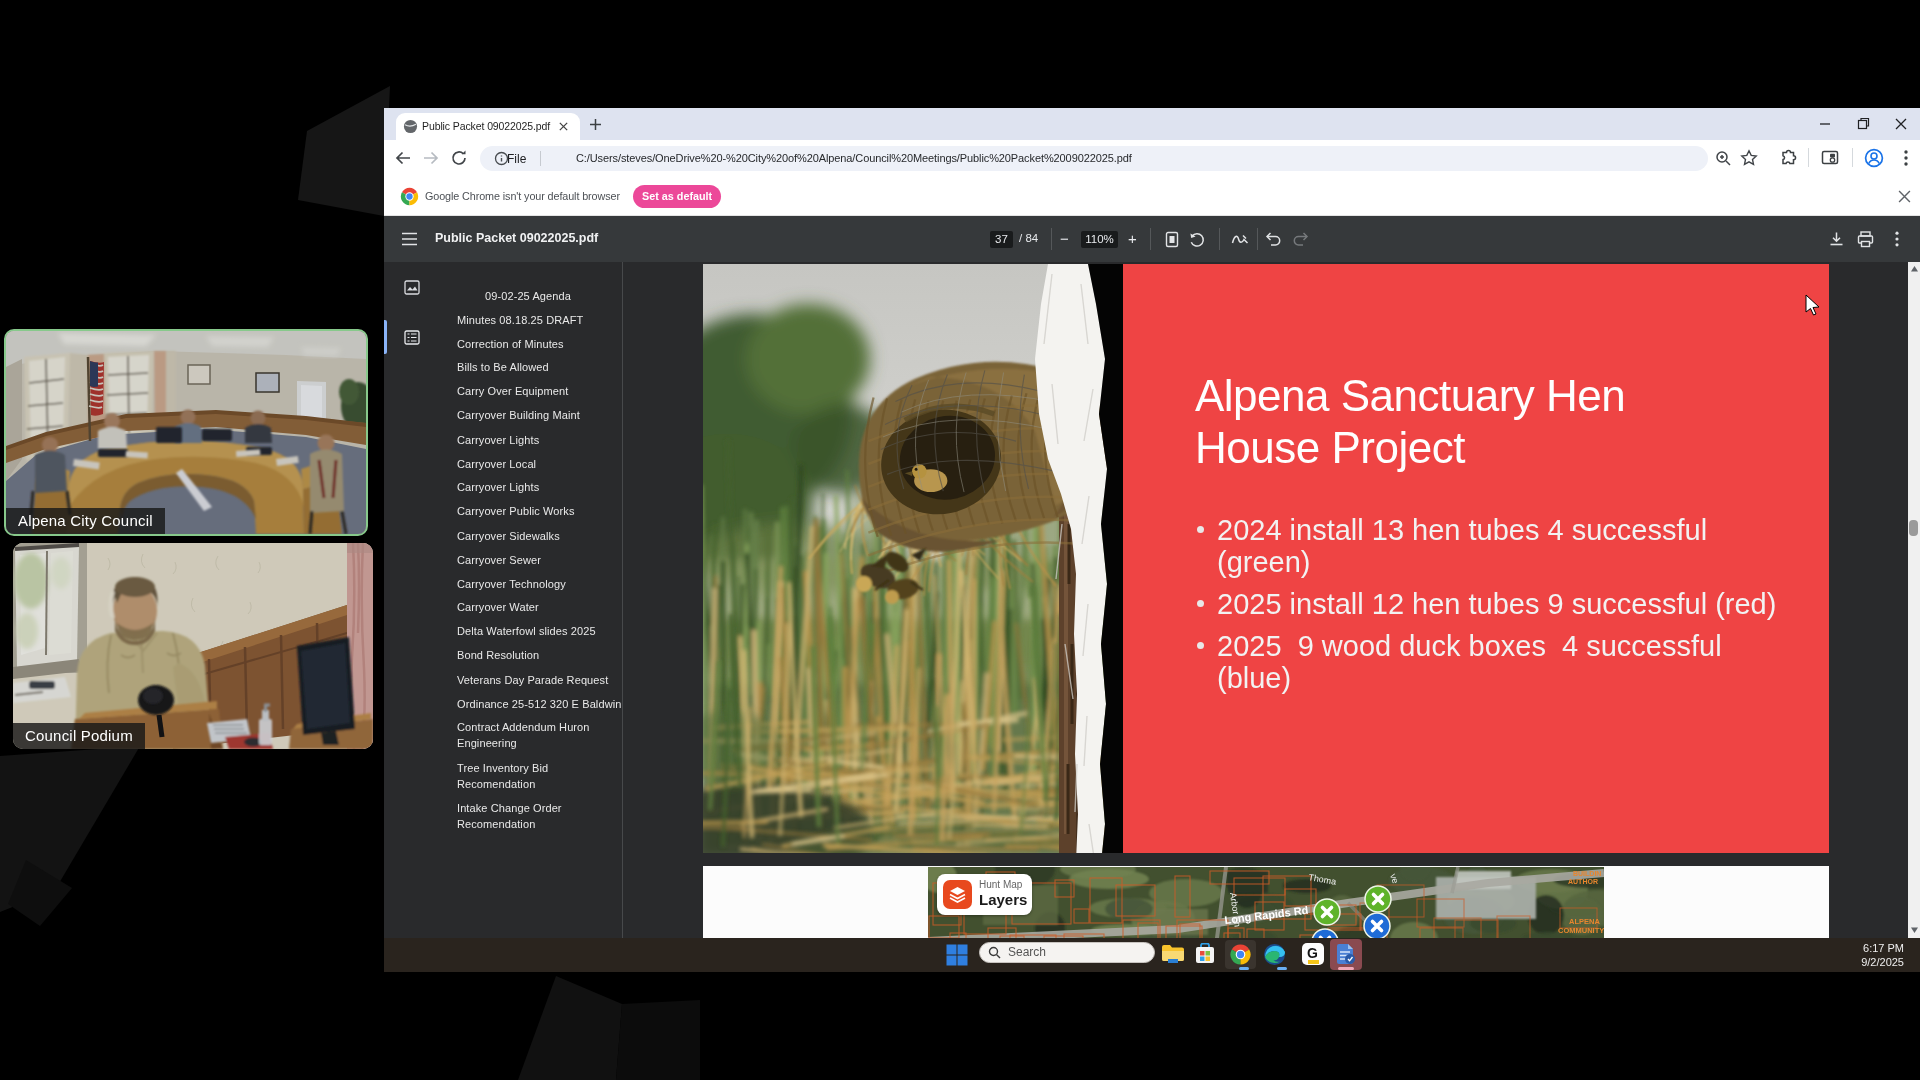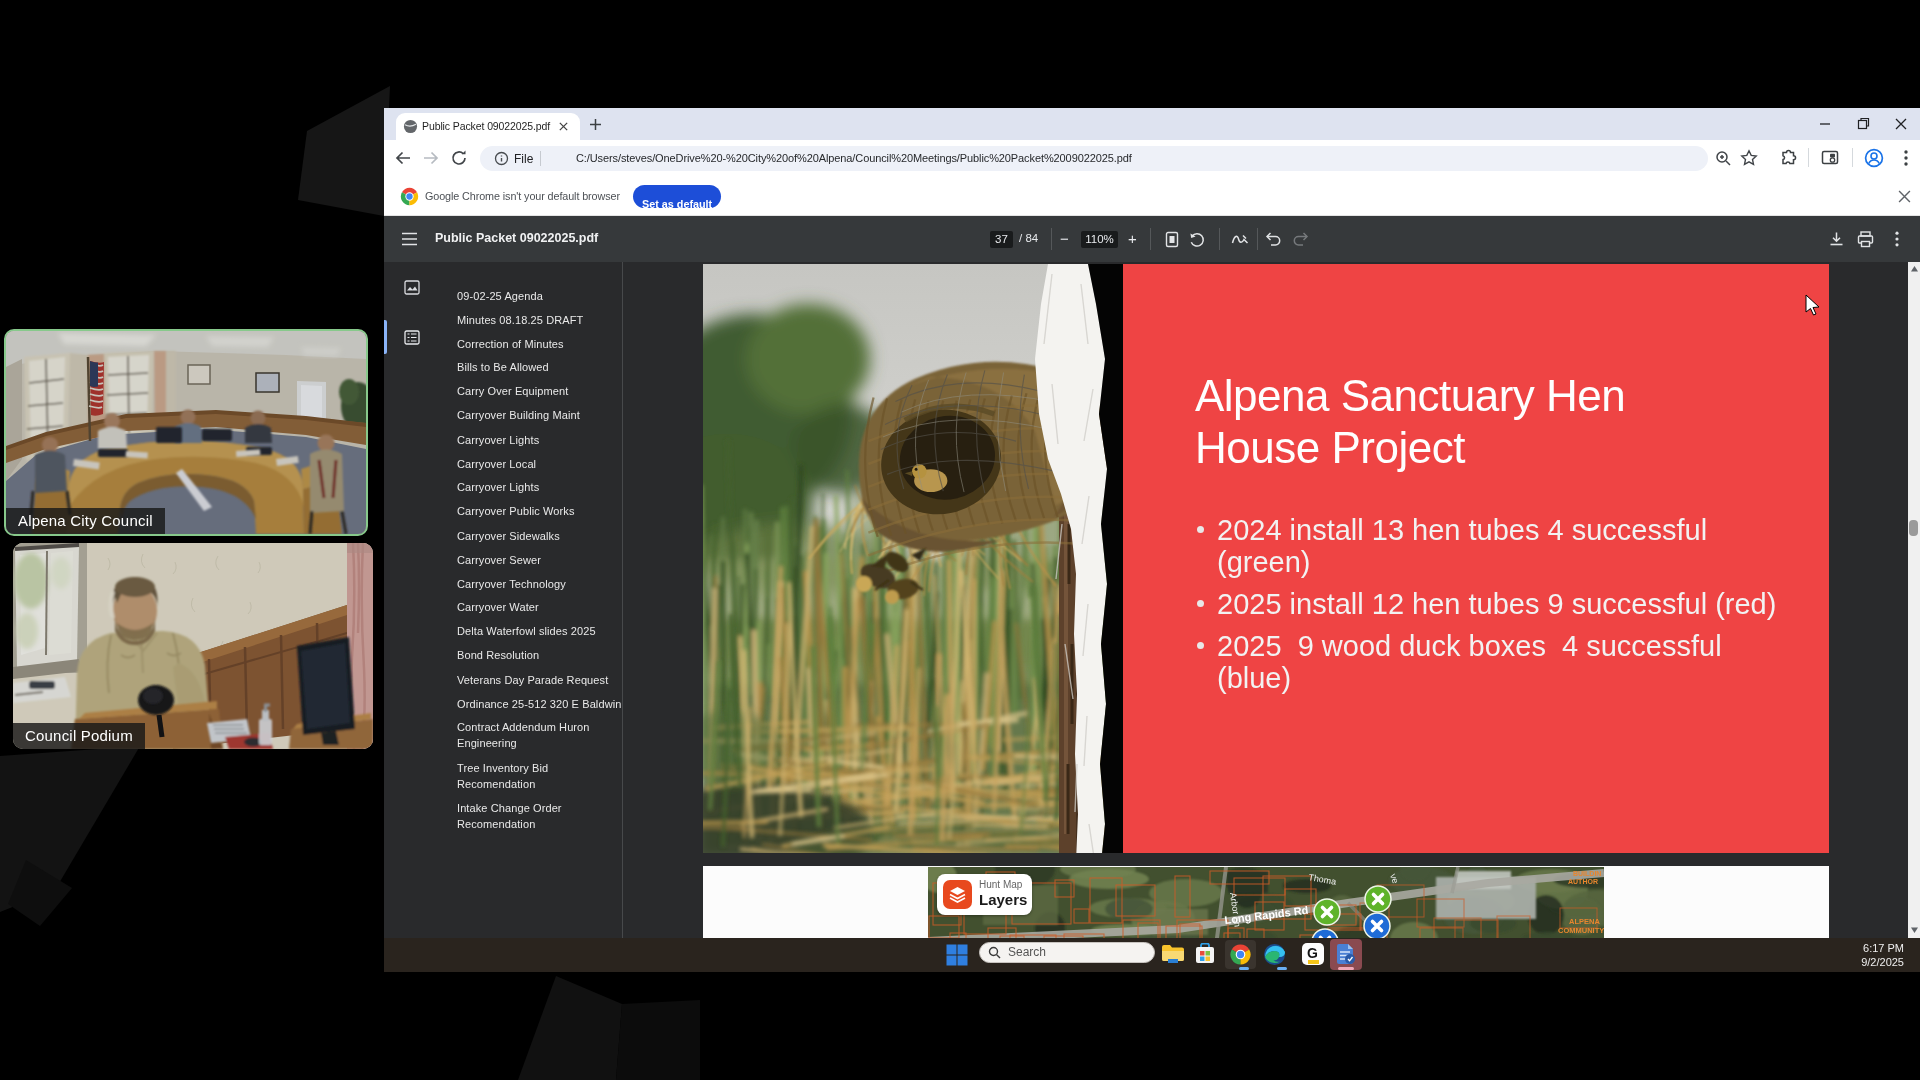--- a/index.html
+++ b/index.html
@@ -19,22 +19,22 @@
   #browser { left:384px; top:108px; width:1808px; height:830px; background:#fff; }
   #tabstrip { left:0; top:0; width:1536px; height:32px; background:#dee3f0; }
   #tab { position:absolute; left:12px; top:5px; width:184px; height:27px; background:#fff;
     border-radius:9px 9px 0 0; }
   #tabtitle { position:absolute; left:26px; top:7px; font-size:10.5px; color:#1f1f1f; letter-spacing:-0.1px; }
   #toolbar { left:0; top:32px; width:1536px; height:36px; background:#ffffff; }
   #omnibox { position:absolute; left:96px; top:6px; width:1228px; height:25px; background:#eef1f8;
     border-radius:13px; }
   #infobar { left:0; top:68px; width:1536px; height:40px; background:#ffffff;
     border-bottom:1px solid #e4e4e4; }
-  #setdefault { position:absolute; left:249px; top:9px; height:23px; padding:8px 9px;
-    background:#1d4ed8; border-radius:12px; color:#fff; font-size:10.8px; font-weight:bold;
+  #setdefault { position:absolute; left:249px; top:9px; height:23px; padding:0 9px;
+    background:#ec4899; border-radius:12px; color:#fff; font-size:10.8px; font-weight:bold;
     line-height:23px; }
   #pdftoolbar { left:0; top:108px; width:1536px; height:46px; background:#36393b; color:#e8eaed; }
   #pdfcontent { left:0; top:154px; width:1536px; height:676px; background:#292a2c; overflow:hidden; }
   #sidebar { position:absolute; left:0; top:0; width:238px; height:676px; background:#292a2c; }
   #sidebar .item { position:absolute; left:73px; color:#e9e9e9; font-size:11px; width:170px;
     line-height:16px; white-space:nowrap; letter-spacing:0.1px; }
   #divider { position:absolute; left:238px; top:0; width:1px; height:676px; background:#47494b; }
   #page1 { position:absolute; left:319px; top:2px; width:1126px; height:589px; background:#ef4444; }
   #page2 { position:absolute; left:319px; top:604px; width:1126px; height:80px; background:#fcfcfc; }
   #scrollbar { position:absolute; left:1524px; top:0; width:12px; height:676px; background:#f0f0f0; }
@@ -266,21 +266,21 @@
       </svg>
       <svg style="position:absolute;left:66px;top:9px" width="18" height="18" viewBox="0 0 18 18">
         <path d="M15 9 a6 6 0 1 1 -1.8 -4.3" fill="none" stroke="#414549" stroke-width="1.7"></path>
         <path d="M15.5 1.5 V5.2 H11.8 Z" fill="#414549"></path>
       </svg>
       <div id="omnibox">
         <svg style="position:absolute;left:14px;top:5px" width="15" height="15" viewBox="0 0 15 15">
           <circle cx="7.5" cy="7.5" r="6" fill="none" stroke="#474b4f" stroke-width="1.3"></circle>
           <path d="M7.5 4.4 V5.6 M7.5 7 V10.6" stroke="#474b4f" stroke-width="1.4"></path>
         </svg>
-        <div style="position:absolute;left:34px;top:6px;font-size:12px;color:#202124;">File</div>
+        <div style="position:absolute;left:27px;top:6px;font-size:12px;color:#202124;">File</div>
         <div style="position:absolute;left:60px;top:5px;width:1px;height:15px;background:#c6cad0;"></div>
         <div style="position:absolute;left:66px;top:6px;font-size:11px;color:#27292c;letter-spacing:-0.1px;margin-left:30px;">C:/Users/steves/OneDrive%20-%20City%20of%20Alpena/Council%20Meetings/Public%20Packet%2009022025.pdf</div>
       </div>
       <svg style="position:absolute;left:1330px;top:9px" width="18" height="18" viewBox="0 0 18 18">
         <circle cx="8" cy="8" r="5" fill="none" stroke="#414549" stroke-width="1.5"></circle>
         <path d="M12 12 L16 16 M6 8 h4 M8 6 v4" stroke="#414549" stroke-width="1.5" fill="none"></path>
       </svg>
       <svg style="position:absolute;left:1356px;top:9px" width="18" height="18" viewBox="0 0 18 18">
         <path d="M9 1.8 L11.2 6.4 L16.2 7 L12.5 10.4 L13.5 15.4 L9 12.9 L4.5 15.4 L5.5 10.4 L1.8 7 L6.8 6.4 Z" fill="none" stroke="#414549" stroke-width="1.4"></path>
       </svg>
@@ -372,21 +372,21 @@
       <div id="sidebar">
         <svg style="position:absolute;left:20px;top:18px" width="16" height="15" viewBox="0 0 16 15">
           <rect x="1" y="1" width="14" height="13" rx="1.5" fill="none" stroke="#dadce0" stroke-width="1.3"></rect>
           <path d="M3 10.5 L6 7 L8.5 9.5 L11 6.5 L13.5 10.5 Z" fill="#dadce0"></path>
         </svg>
         <div style="position:absolute;left:0px;top:58px;width:3px;height:34px;background:#8ab4f8;border-radius:0 2px 2px 0;"></div>
         <svg style="position:absolute;left:20px;top:68px" width="16" height="15" viewBox="0 0 16 15">
           <rect x="1" y="1" width="14" height="13" rx="1.5" fill="none" stroke="#e8eaed" stroke-width="1.3"></rect>
           <path d="M3.5 4 h2 M3.5 7.5 h2 M3.5 11 h2 M7 4 h5.5 M7 7.5 h5.5 M7 11 h5.5" stroke="#e8eaed" stroke-width="1.1"></path>
         </svg>
-        <div class="item" style="top:26px;">09-02-25 Agenda</div>
+        <div class="item" style="top:26px;margin-left:28px;">09-02-25 Agenda</div>
         <div class="item" style="top:50px;">Minutes 08.18.25 DRAFT</div>
         <div class="item" style="top:74px;">Correction of Minutes</div>
         <div class="item" style="top:97px;">Bills to Be Allowed</div>
         <div class="item" style="top:121px;">Carry Over Equipment</div>
         <div class="item" style="top:145px;">Carryover Building Maint</div>
         <div class="item" style="top:170px;">Carryover Lights</div>
         <div class="item" style="top:194px;">Carryover Local</div>
         <div class="item" style="top:217px;">Carryover Lights</div>
         <div class="item" style="top:241px;">Carryover Public Works</div>
         <div class="item" style="top:266px;">Carryover Sidewalks</div>

